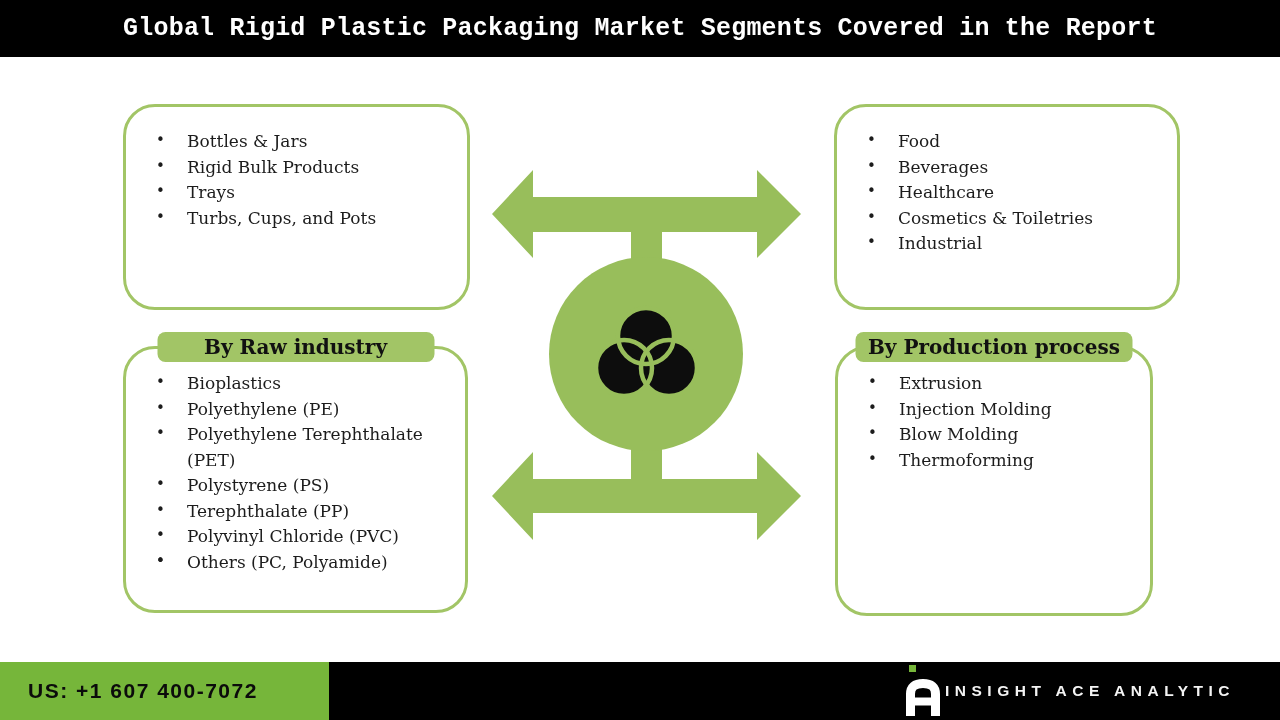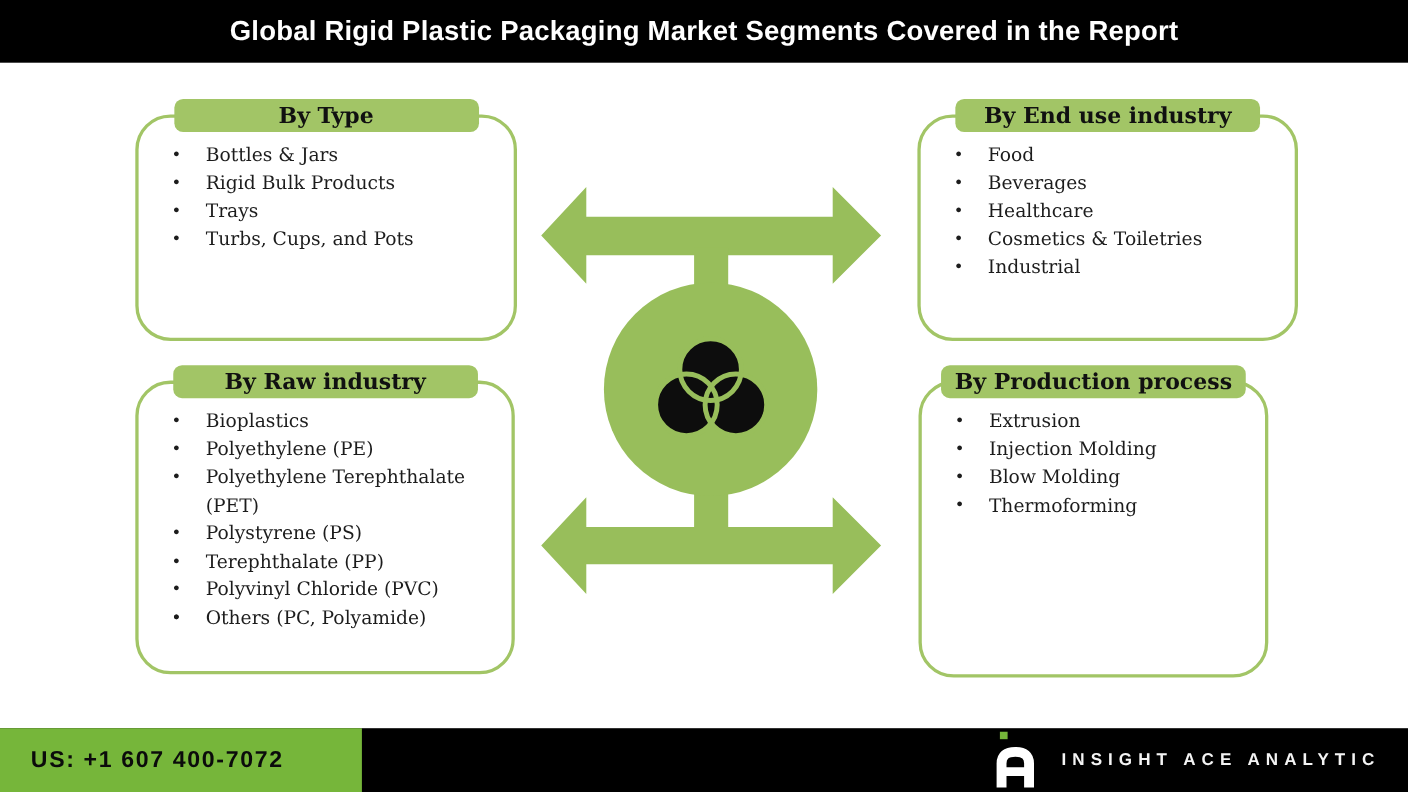--- a/index.html
+++ b/index.html
@@ -8,21 +8,21 @@
     background:#ffffff; font-family:"Liberation Sans", sans-serif;
   }
 
   
   .title-bar {
     position:absolute; left:0; top:0; width:1280px; height:57px;
     background:#000000; display:flex; align-items:center; justify-content:center;
   }
   .title-bar h1 {
     margin:12px; color:#ffffff; font-size:25px; font-weight:bold;
-    font-family:Liberation Sans, sans-serif; letter-spacing:0.2px;
+    font-family:Liberation Mono, monospace; letter-spacing:0.2px;
   }
 
   
   .seg-box {
     position:absolute; box-sizing:border-box;
     border:3.5px solid #A2C566; border-radius:32px; background:#ffffff;
   }
   .seg-header {
     position:absolute; top:-17px; left:50%; transform:translateX(-50%);
     width:277px; height:30px; box-sizing:border-box;
@@ -59,48 +59,46 @@
     position:absolute; left:0; top:0; width:329px; height:58px;
     background:#76B63A; box-sizing:border-box;
     display:flex; align-items:center; padding-left:28px;
   }
   .footer-phone {
     font-family:"Liberation Sans", sans-serif; font-weight:bold;
     font-size:21px; letter-spacing:1.5px; color:#0b0b0b; white-space:nowrap;
   }
   .brand {
     position:absolute; left:901px; top:0; height:58px;
-    display:flex; align-items:center; gap:20px;text-decoration:underline;
+    display:flex; align-items:center; text-decoration:underline;
   }
   .brand-name {
     font-family:"Liberation Sans", sans-serif; font-weight:bold;
     font-size:15.5px; letter-spacing:5.5px; color:#f4f4f4; white-space:nowrap;
   }
 </style>
 </head>
 <body>
 
 <div id="stage">
 
   <div class="title-bar">
     <h1>Global Rigid Plastic Packaging Market Segments Covered in the Report</h1>
   </div>
 
   <div class="seg-box" id="box-type">
-    <div class="seg-header">By Type</div>
     <ul class="seg-list">
       <li><span class="bullet">•</span><span>Bottles &amp; Jars</span></li>
       <li><span class="bullet">•</span><span>Rigid Bulk Products</span></li>
       <li><span class="bullet">•</span><span>Trays</span></li>
       <li><span class="bullet">•</span><span>Turbs, Cups, and Pots</span></li>
     </ul>
   </div>
 
   <div class="seg-box" id="box-end-use">
-    <div class="seg-header">By End use industry</div>
     <ul class="seg-list">
       <li><span class="bullet">•</span><span>Food</span></li>
       <li><span class="bullet">•</span><span>Beverages</span></li>
       <li><span class="bullet">•</span><span>Healthcare</span></li>
       <li><span class="bullet">•</span><span>Cosmetics &amp; Toiletries</span></li>
       <li><span class="bullet">•</span><span>Industrial</span></li>
     </ul>
   </div>
 
   <div class="seg-box" id="box-raw-material">

